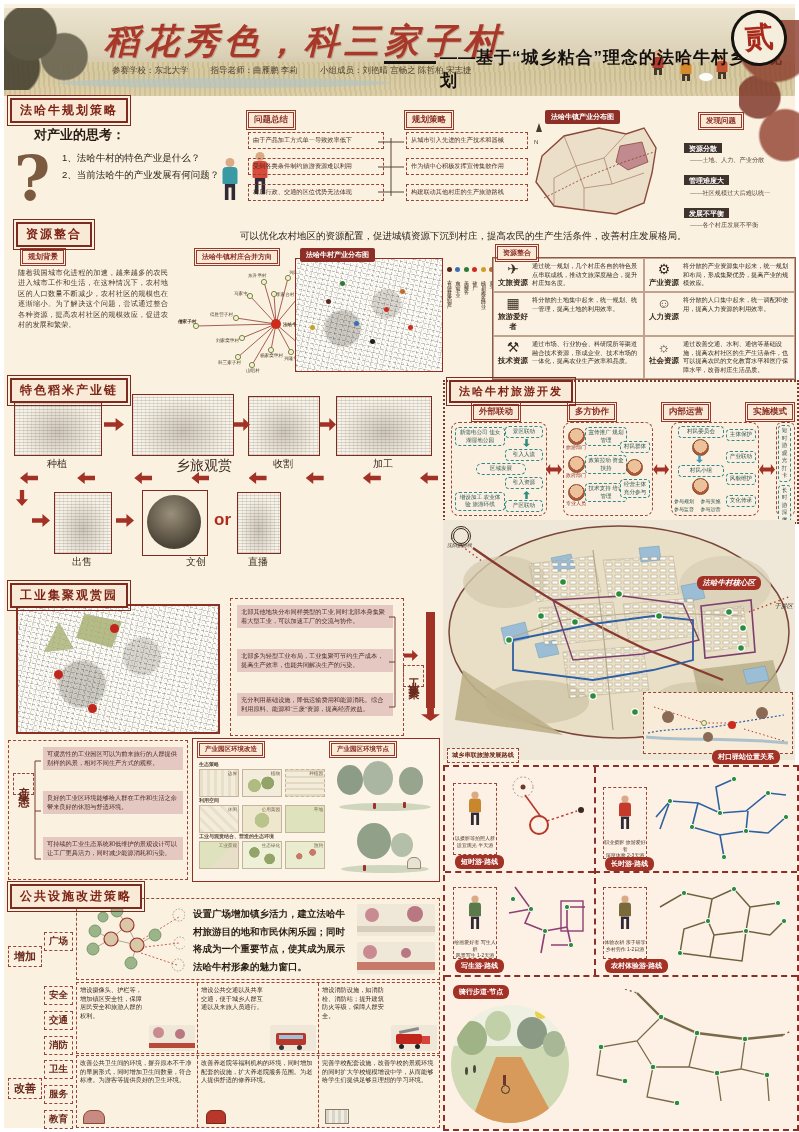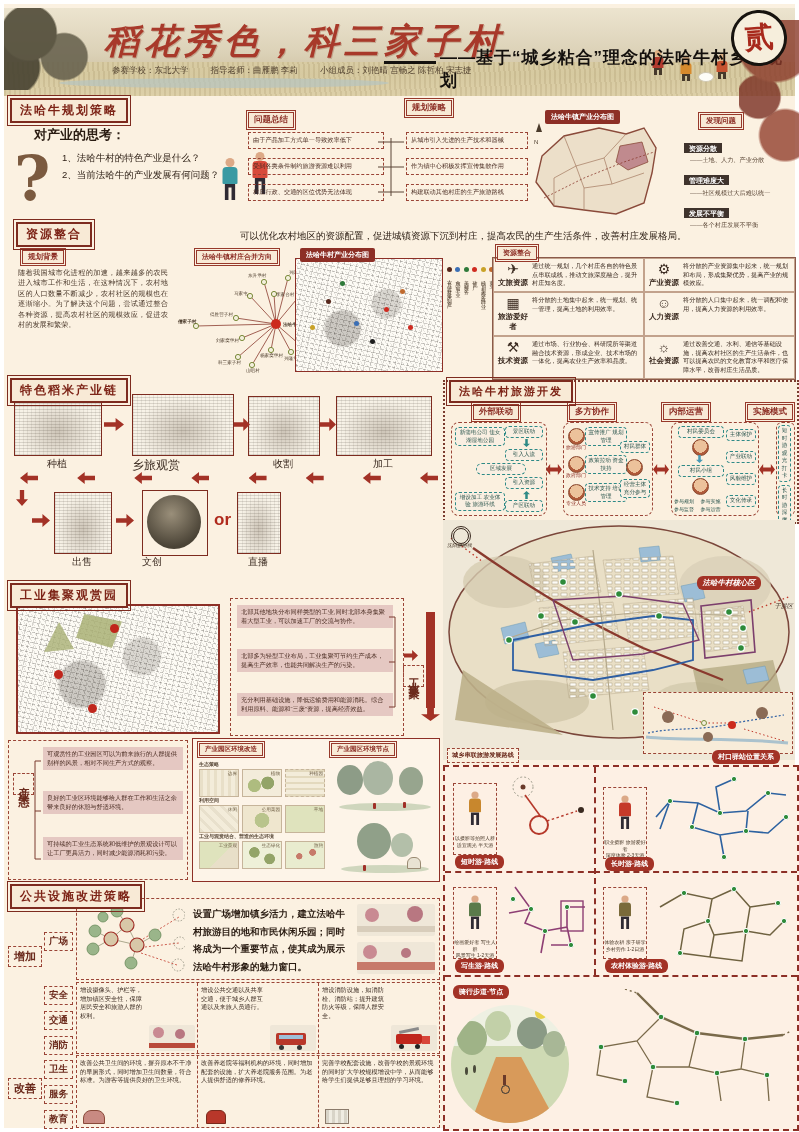--- a/index.html
+++ b/index.html
@@ -140,21 +140,21 @@
       <i class="pl"></i>
     </div>
 
   <span class="rbadge abs" style="left:248px;top:112px;">问题总结</span>
   <div class="dbox abs t6" style="left:248px;top:132px;width:126px;padding:3px 4px;color:#4a2c22;">由于产品加工方式单一导致效率低下</div>
   <div class="dbox abs t6" style="left:248px;top:158px;width:126px;padding:3px 4px;color:#4a2c22;">受到各类条件制约旅游资源难以利用</div>
   <div class="dbox abs t6" style="left:248px;top:184px;width:126px;padding:3px 4px;color:#4a2c22;">村庄行政、交通的区位优势无法体现</div>
   <svg class="abs" style="left:378px;top:134px;" width="26" height="70">
     <path d="M0,8 H13 M0,33 H13 M0,58 H13 M13,4 V62 M13,8 H26 M13,33 H26 M13,58 H26" stroke="#5a4436" stroke-width="1" fill="none"></path>
   </svg>
-  <span class="rbadge abs" style="left:406px;top:100px;text-align:right;">规划策略</span>
+  <span class="rbadge abs" style="left:406px;top:112px;text-align:right;">规划策略</span>
   <div class="dbox abs t6" style="left:406px;top:132px;width:112px;padding:3px 4px;color:#4a2c22;">从城市引入先进的生产技术和器械</div>
   <div class="dbox abs t6" style="left:406px;top:158px;width:112px;padding:3px 4px;color:#4a2c22;">作为镇中心积极发挥宣传集散作用</div>
   <div class="dbox abs t6" style="left:406px;top:184px;width:112px;padding:3px 4px;color:#4a2c22;">构建联动其他村庄的生产旅游路线</div>
 
   <span class="darkbadge abs" style="left:545px;top:110px;background:#8d2f26;">法哈牛镇产业分布图</span>
   <svg class="abs" style="left:524px;top:118px;" width="138" height="100" viewBox="0 0 138 100">
     <path d="M18,38 L40,18 L75,10 L102,16 L120,10 L132,30 L128,55 L120,85 L92,96 L60,92 L30,88 L12,64 Z" fill="#ecdfc9" stroke="#8a4a3a" stroke-width="1.4"></path>
     <path d="M40,18 L52,48 L30,60 M52,48 L80,40 L88,66 L60,70 L52,48 M80,40 L102,16 M88,66 L120,55 M60,70 L60,92 M30,60 L30,88" stroke="#a3795f" stroke-width=".7" fill="none"></path>
     <path d="M96,28 L118,24 L124,44 L104,52 L92,44 Z" fill="#c08a8e" stroke="#8a4a3a" stroke-width=".8"></path>
     <path d="M20,80 L60,60 L100,44 L130,34" stroke="#8a3a2e" stroke-width=".8" stroke-dasharray="2 2" fill="none"></path>
@@ -303,21 +303,21 @@
 
   <span class="sechead abs" style="left:10px;top:378px;">特色稻米产业链</span>
   <div class="abs engrave" style="left:14px;top:396px;width:86px;height:58px;"></div>
   <div class="abs engrave" style="left:132px;top:394px;width:100px;height:60px;"></div>
   <div class="abs engrave" style="left:248px;top:396px;width:70px;height:58px;"></div>
   <div class="abs engrave" style="left:336px;top:396px;width:94px;height:58px;"></div>
   <span class="arr r abs" style="left:104px;top:418px;width:20px;height:13px;"></span>
   <span class="arr r abs" style="left:234px;top:418px;width:16px;height:13px;"></span>
   <span class="arr r abs" style="left:320px;top:418px;width:16px;height:13px;"></span>
   <div class="abs" style="left:14px;top:457px;width:86px;text-align:center;font-size:10px;">种植</div>
-  <div class="abs" style="left:132px;top:457px;width:100px;text-align:left;font-size:12px;">乡旅观赏</div>
+  <div class="abs" style="left:132px;top:457px;width:100px;text-align:right;font-size:14px;">乡旅观赏</div>
   <div class="abs" style="left:248px;top:457px;width:70px;text-align:center;font-size:10px;">收割</div>
   <div class="abs" style="left:336px;top:457px;width:94px;text-align:center;font-size:10px;">加工</div>
   <div class="abs" style="left:20px;top:472px;width:418px;display:flex;justify-content:space-between;">
     <span class="arr l" style="width:18px;height:12px;"></span>
       <span class="arr l" style="width:18px;height:12px;"></span>
     <span class="arr l" style="width:18px;height:12px;"></span>
       <span class="arr l" style="width:18px;height:12px;"></span>
     <span class="arr l" style="width:18px;height:12px;"></span>
       <span class="arr l" style="width:18px;height:12px;"></span>
     <span class="arr l" style="width:18px;height:12px;"></span>
@@ -326,21 +326,21 @@
   <span class="arr d abs" style="left:16px;top:490px;width:12px;height:16px;"></span>
   <span class="arr r abs" style="left:32px;top:514px;width:18px;height:13px;"></span>
   <div class="abs engrave" style="left:54px;top:492px;width:56px;height:60px;"></div>
   <span class="arr r abs" style="left:116px;top:514px;width:18px;height:13px;"></span>
   <div class="abs" style="left:142px;top:490px;width:64px;height:64px;border:1.5px solid #7d2b1f;">
     <div style="width:54px;height:54px;margin:4px;border-radius:50%;background:radial-gradient(circle at 45% 35%,#9a8f7a,#4a4336 72%);"></div>
   </div>
   <div class="abs" style="left:214px;top:510px;font-size:17px;font-weight:bold;color:#b02a1c;">or</div>
   <div class="abs engrave" style="left:237px;top:492px;width:42px;height:60px;"></div>
   <div class="abs" style="left:54px;top:555px;width:56px;text-align:center;font-size:10px;">出售</div>
-  <div class="abs" style="left:142px;top:555px;width:64px;text-align:left;font-size:10px;">文创</div>
+  <div class="abs" style="left:142px;top:555px;width:64px;text-align:right;font-size:10px;">文创</div>
   <div class="abs" style="left:237px;top:555px;width:42px;text-align:center;font-size:10px;">直播</div>
 
   <span class="sechead abs" style="left:10px;top:583px;">工业集聚观赏园</span>
   <div class="abs scrib" style="left:16px;top:604px;width:200px;height:126px;border:2px solid #8d2f26;">
     <span style="position:absolute;left:58px;top:8px;width:46px;height:34px;background:#a9b074;opacity:.85;clip-path:polygon(18% 0,100% 22%,78% 100%,0 70%);"></span>
     <span style="position:absolute;left:26px;top:16px;width:30px;height:30px;background:#a9b074;opacity:.8;clip-path:polygon(50% 0,100% 90%,0 100%);"></span>
     <span class="dot" style="position:absolute;left:92px;top:18px;width:9px;height:9px;background:#c0261c;"></span>
     <span class="dot" style="position:absolute;left:36px;top:64px;width:9px;height:9px;background:#c0261c;"></span>
     <span class="dot" style="position:absolute;left:70px;top:98px;width:9px;height:9px;background:#c0261c;"></span>
   </div>

